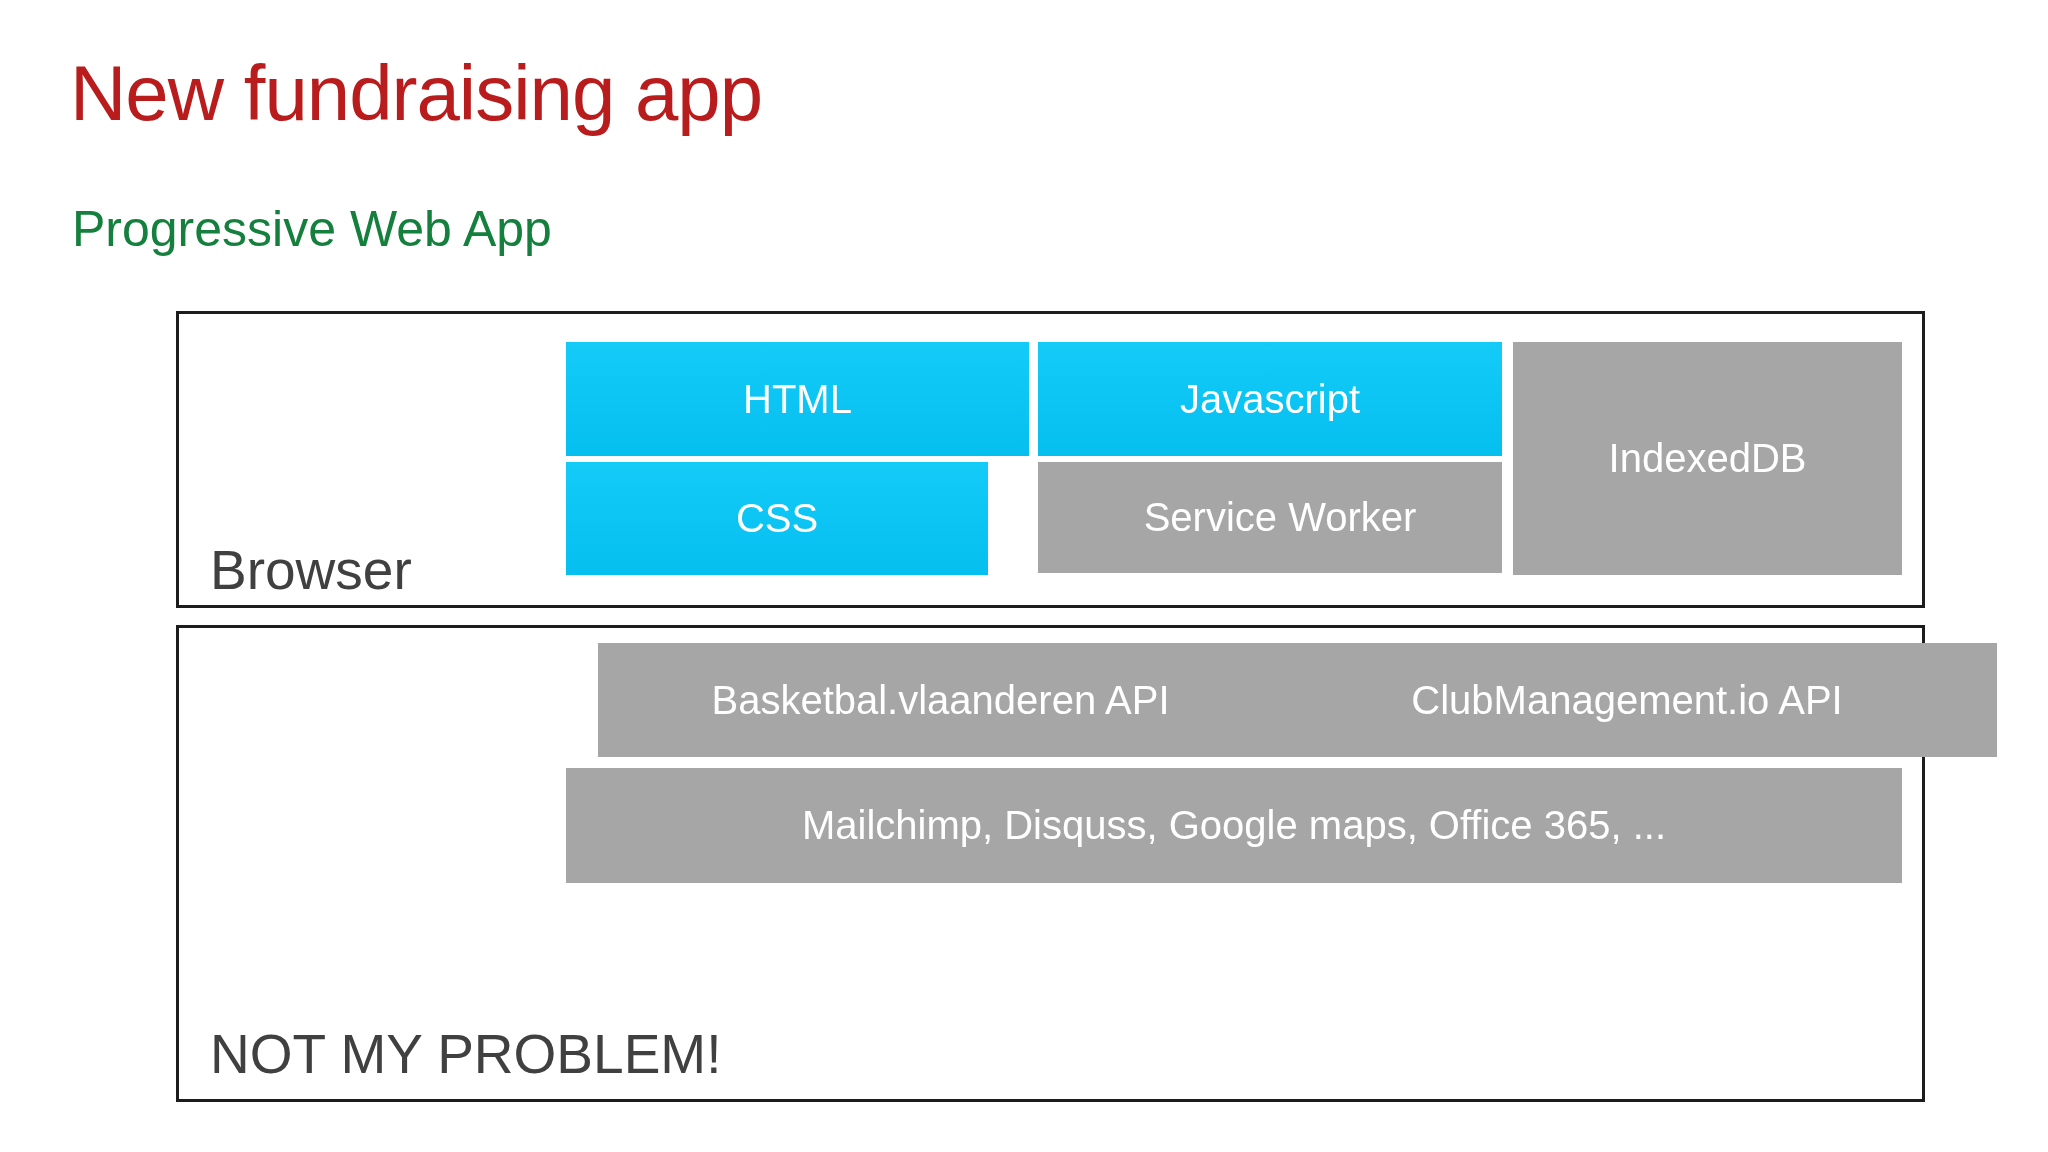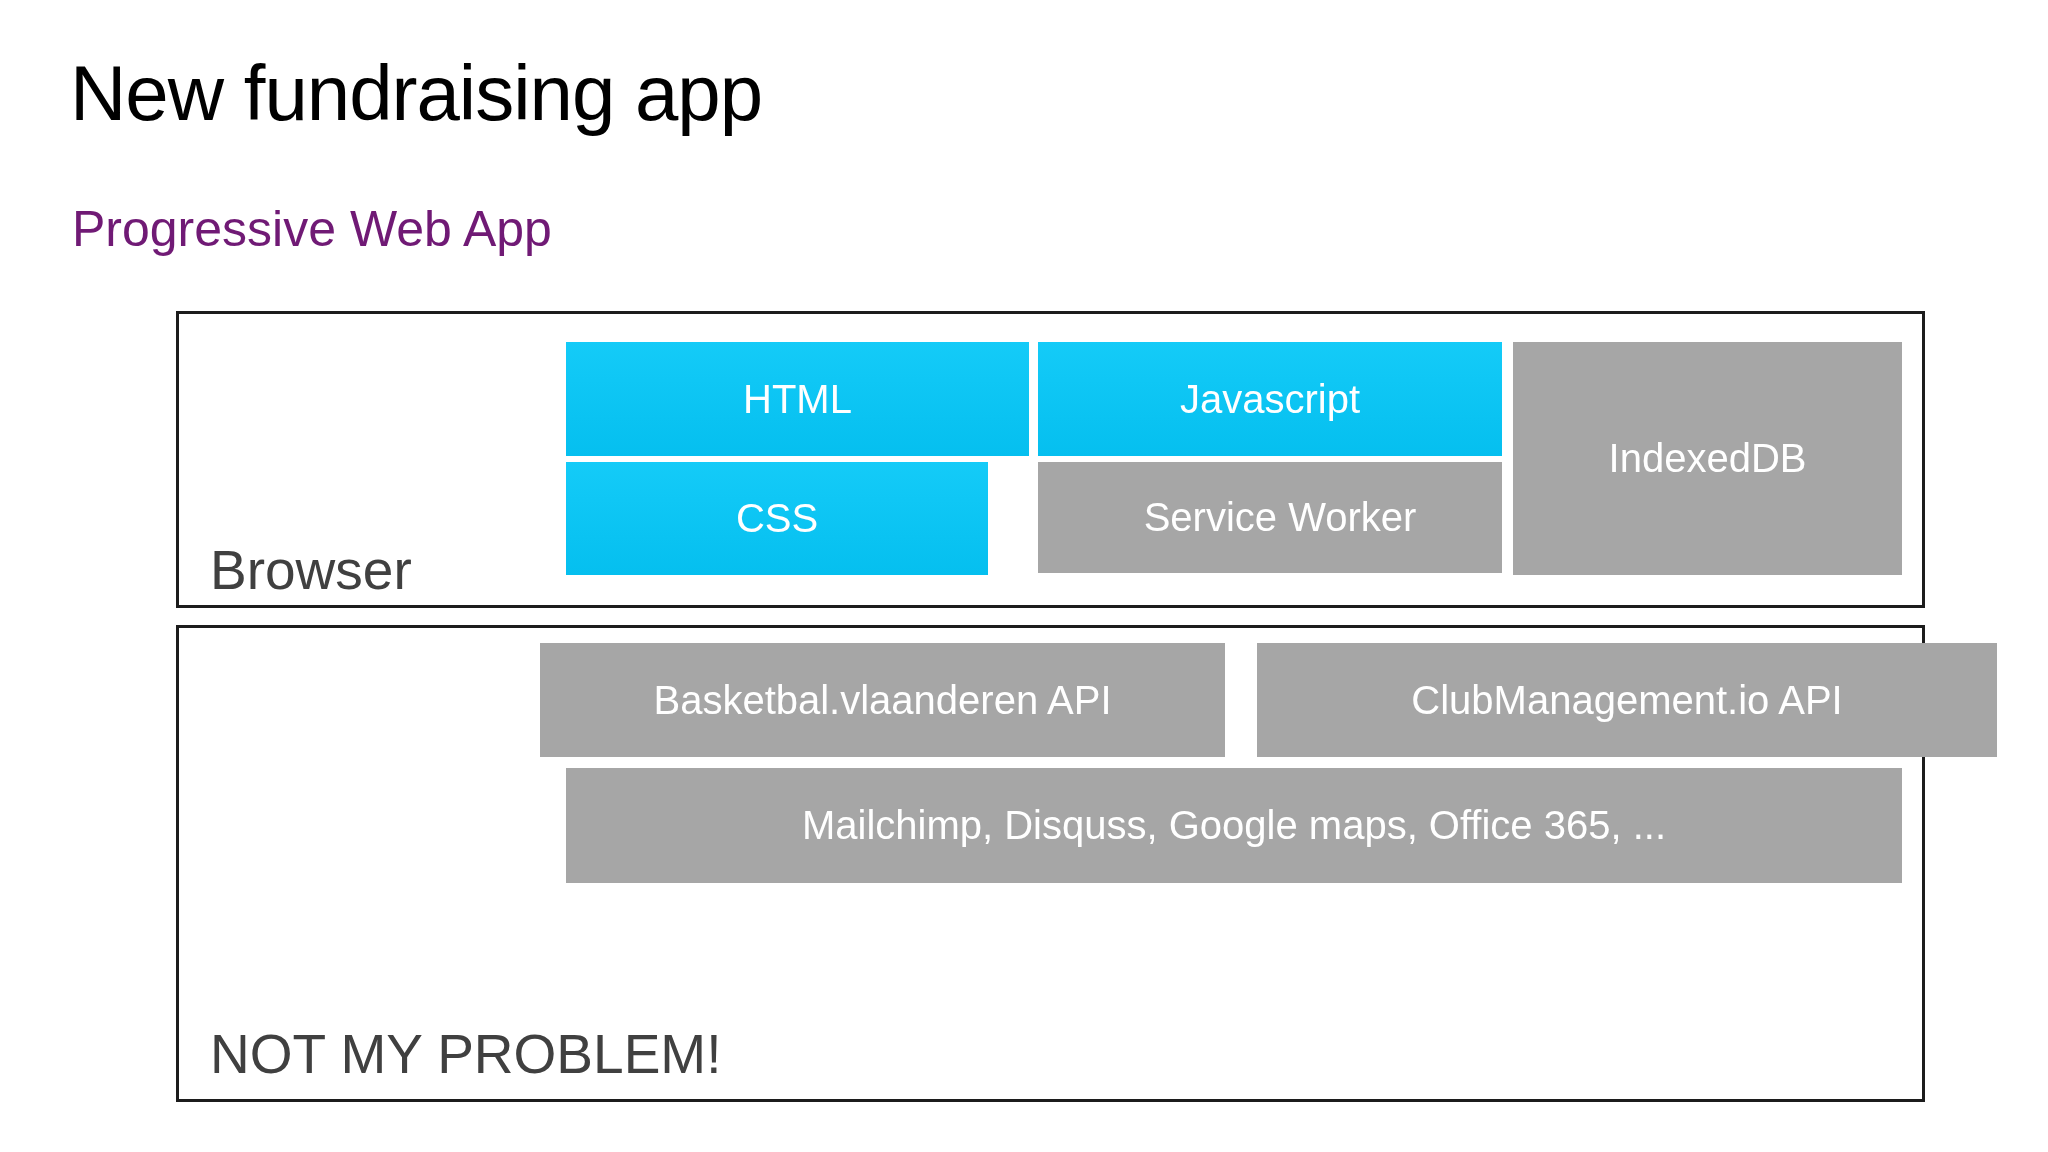--- a/index.html
+++ b/index.html
@@ -15,30 +15,30 @@
     background: #ffffff;
     overflow: hidden;
   }
   .slide-title {
     position: absolute;
     left: 70px;
     top: 48px;
     font-size: 78px;
     font-weight: 300;
     letter-spacing: -1px;
-    color: #000000;
+    color: #b91c1c;
     white-space: nowrap;
   }
   .slide-subtitle {
     position: absolute;
     left: 72px;
     top: 200px;
     font-size: 50px;
     font-weight: 300;
-    color: #701a75;
+    color: #15803d;
     white-space: nowrap;
   }
   .outer-box {
     position: absolute;
     border: 3px solid #1c1c1c;
     background: #ffffff;
     box-sizing: border-box;
   }
   .outer-box.browser {
     left: 176px;
@@ -84,21 +84,21 @@
     text-align: center;
   }
   .block.gray {
     background: #A6A6A6;
   }
   .blk-html           { left: 566px;  top: 342px; width: 463px;  height: 114px; }
   .blk-javascript     { left: 1038px; top: 342px; width: 464px;  height: 114px; }
   .blk-indexeddb      { left: 1513px; top: 342px; width: 389px;  height: 233px; }
   .blk-css            { left: 566px;  top: 462px; width: 422px;  height: 113px; }
   .blk-service-worker { left: 1038px; top: 462px; width: 464px;  height: 111px; padding-left: 20px; }
-  .blk-basketbal      { left: 540px;  top: 643px; width: 685px;  height: 114px; text-align: center; }
+  .blk-basketbal      { left: 598px;  top: 643px; width: 685px;  height: 114px; text-align: center; }
   .blk-clubmanagement { left: 1257px; top: 643px; width: 740px;  height: 114px; }
   .blk-thirdparty     { left: 566px;  top: 768px; width: 1336px; height: 115px; text-align: right; }
 </style>
 </head>
 <body>
 
 <div class="canvas">
 
   <div class="slide-title">New fundraising app</div>
 

